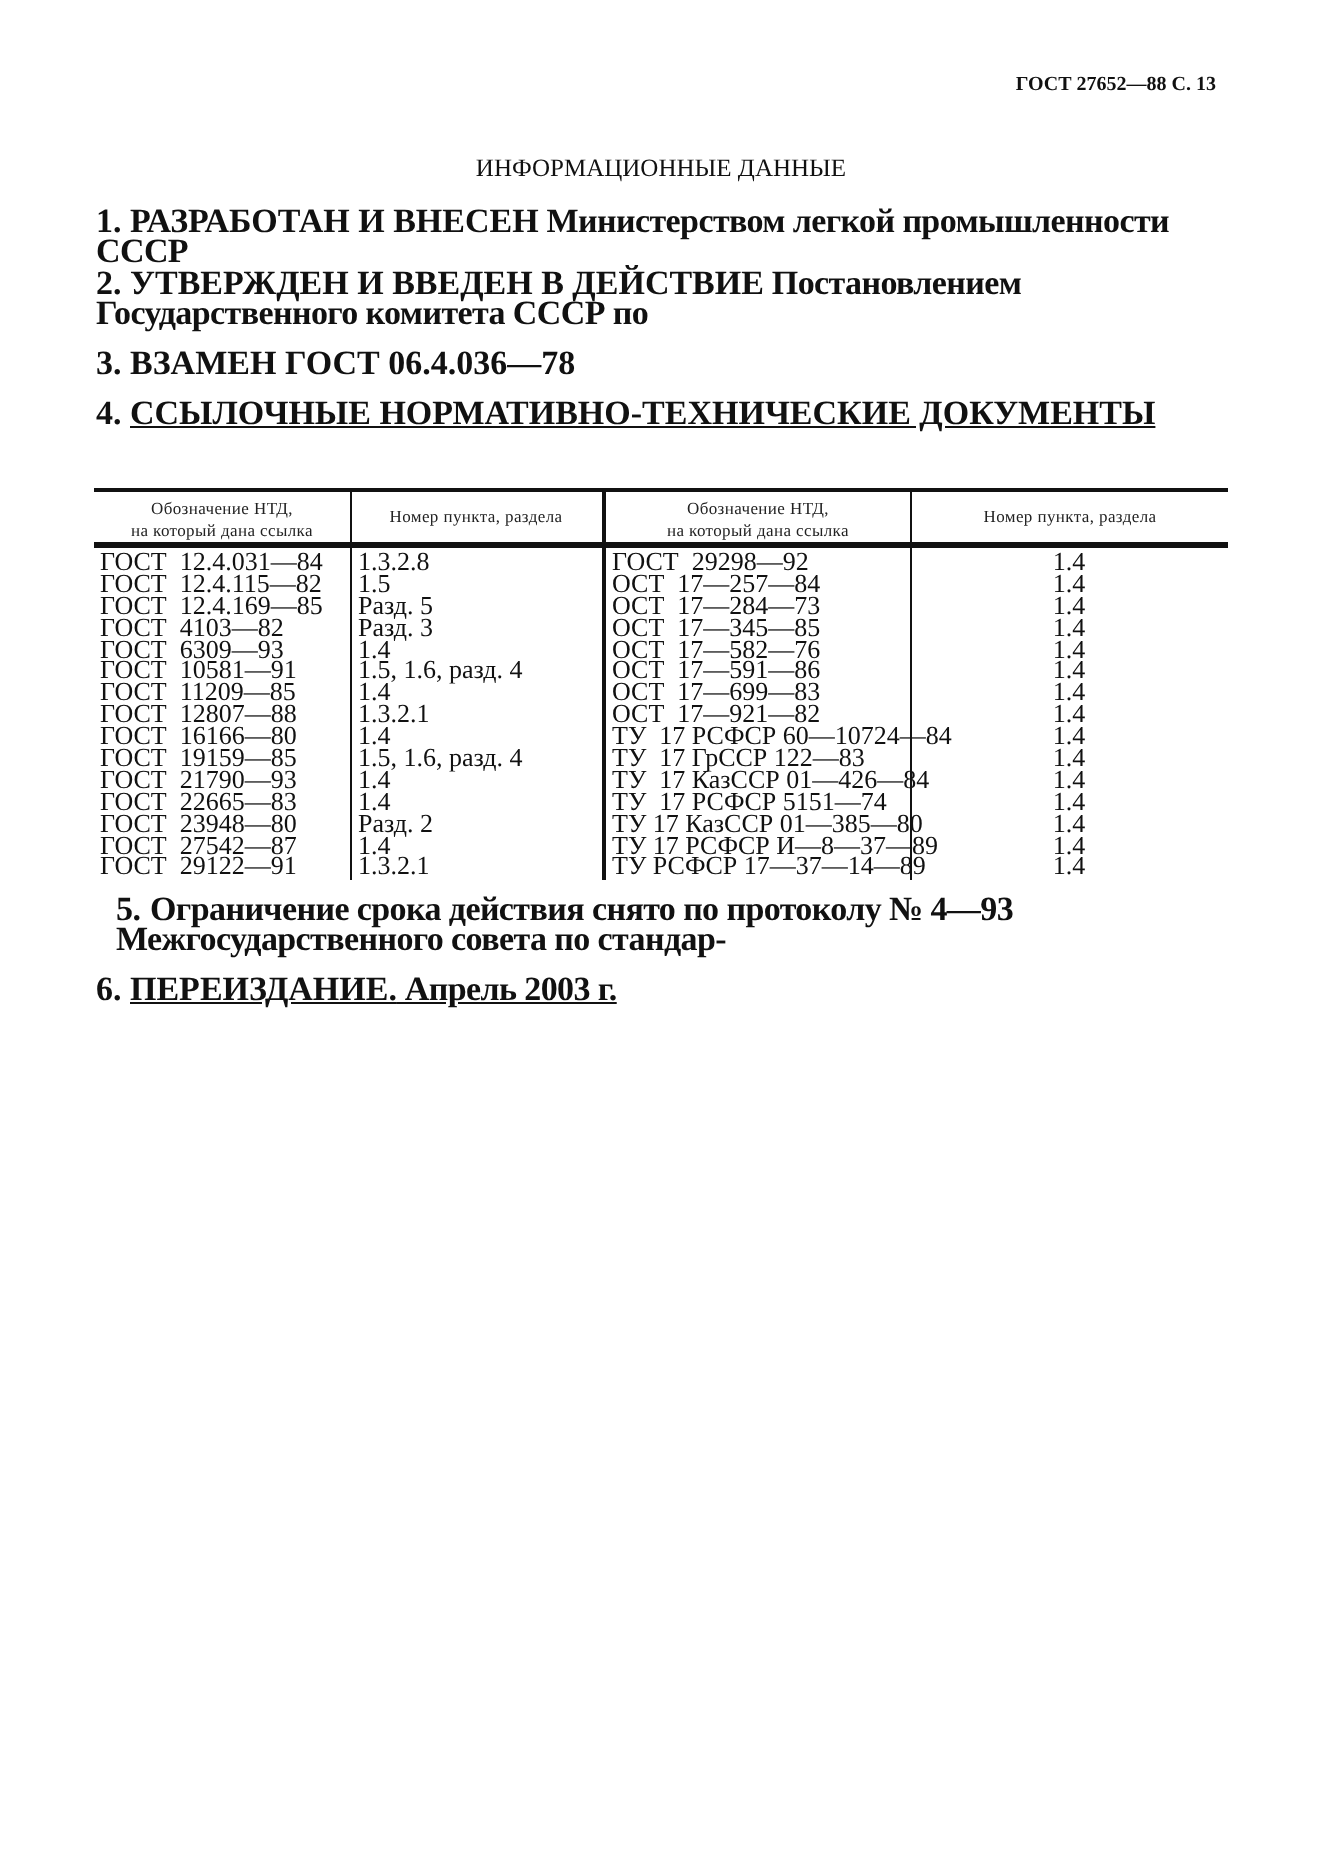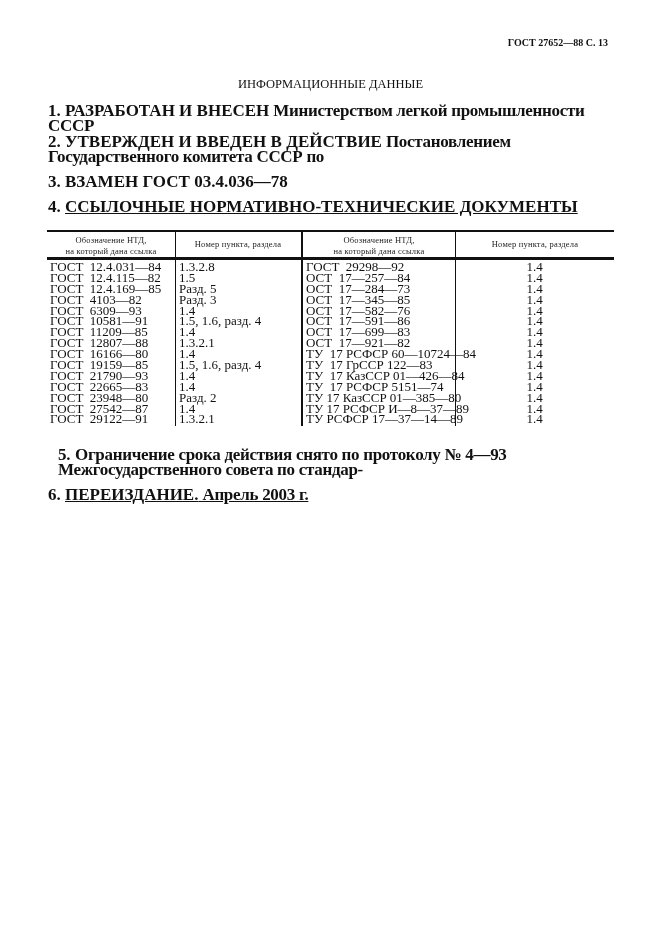--- a/index.html
+++ b/index.html
@@ -7,21 +7,21 @@
          font-family: "Liberation Serif", "DejaVu Serif", serif; color: #111; }
   .page-header { position: absolute; top: 37px; right: 53px; font-weight: bold; font-size: 10px; }
   .title { position: absolute; top: 77px; left: 0; width: 661px; text-align: center; font-weight: normal; font-size: 12.5px; }
   .item { position: absolute; left: 48px; width: 570px; font-size: 17px; line-height: 15px; }
   .item .num { display: inline-block; width: 17px; font-weight: bold; }
   .item .lead { font-weight: bold; }
   .item .rest { font-weight: bold; font-stretch: condensed; letter-spacing: -0.3px; }
   .item .cont { padding-left: 17px; display: block; font-weight: bold; letter-spacing: -0.3px; }
   .item5 { font-weight: bold; letter-spacing: -0.3px; margin-left: 10px; }
 
-  .table { position: absolute; left: 47px; top: 230px; width: 567px; height: 198px; }
+  .table { position: absolute; left: 47px; top: 244px; width: 567px; height: 198px; }
   .table .topline { position: absolute; left: 0; top: 0; width: 567px; height: 1.5px; background: #111; }
   .table .headline { position: absolute; left: 0; top: 27px; width: 567px; height: 2.5px; background: #111; }
   .vline { position: absolute; top: 0; background: #111; }
   .v1 { left: 128px; width: 1px; height: 196px; }
   .v2 { left: 254px; width: 2px; height: 196px; }
   .v3 { left: 408px; width: 1px; height: 196px; }
   .th { position: absolute; top: 5px; font-size: 8.5px; line-height: 10.5px; text-align: center; color: #222; letter-spacing: 0.2px; }
   .th.single { top: 9px; }
   .rows { position: absolute; top: 31px; left: 0; width: 567px; }
   .row { position: relative; height: 10.9px; font-size: 13px; line-height: 11px; }
@@ -39,21 +39,21 @@
 
 <div class="item" style="top:103px;">
   <span class="num">1.</span><span class="lead">РАЗРАБОТАН И ВНЕСЕН</span><span class="rest"> Министерством легкой промышленности СССР</span>
 </div>
 
 <div class="item" style="top:134px;">
   <span class="num">2.</span><span class="lead">УТВЕРЖДЕН И ВВЕДЕН В ДЕЙСТВИЕ</span><span class="rest"> Постановлением Государственного комитета СССР по</span>
 </div>
 
 <div class="item" style="top:174px;">
-  <span class="num">3.</span><span class="lead">ВЗАМЕН ГОСТ 03.4.036—78</span>
+  <span class="num">3.</span><span class="lead">ВЗАМЕН ГОСТ 06.4.036—78</span>
 </div>
 
 <div class="item" style="top:199px;text-decoration:underline;">
   <span class="num">4.</span><span class="lead">ССЫЛОЧНЫЕ НОРМАТИВНО-ТЕХНИЧЕСКИЕ ДОКУМЕНТЫ</span>
 </div>
 
 <div class="table">
   <div class="topline"></div>
   <div class="headline"></div>
   <div class="vline v1"></div>

